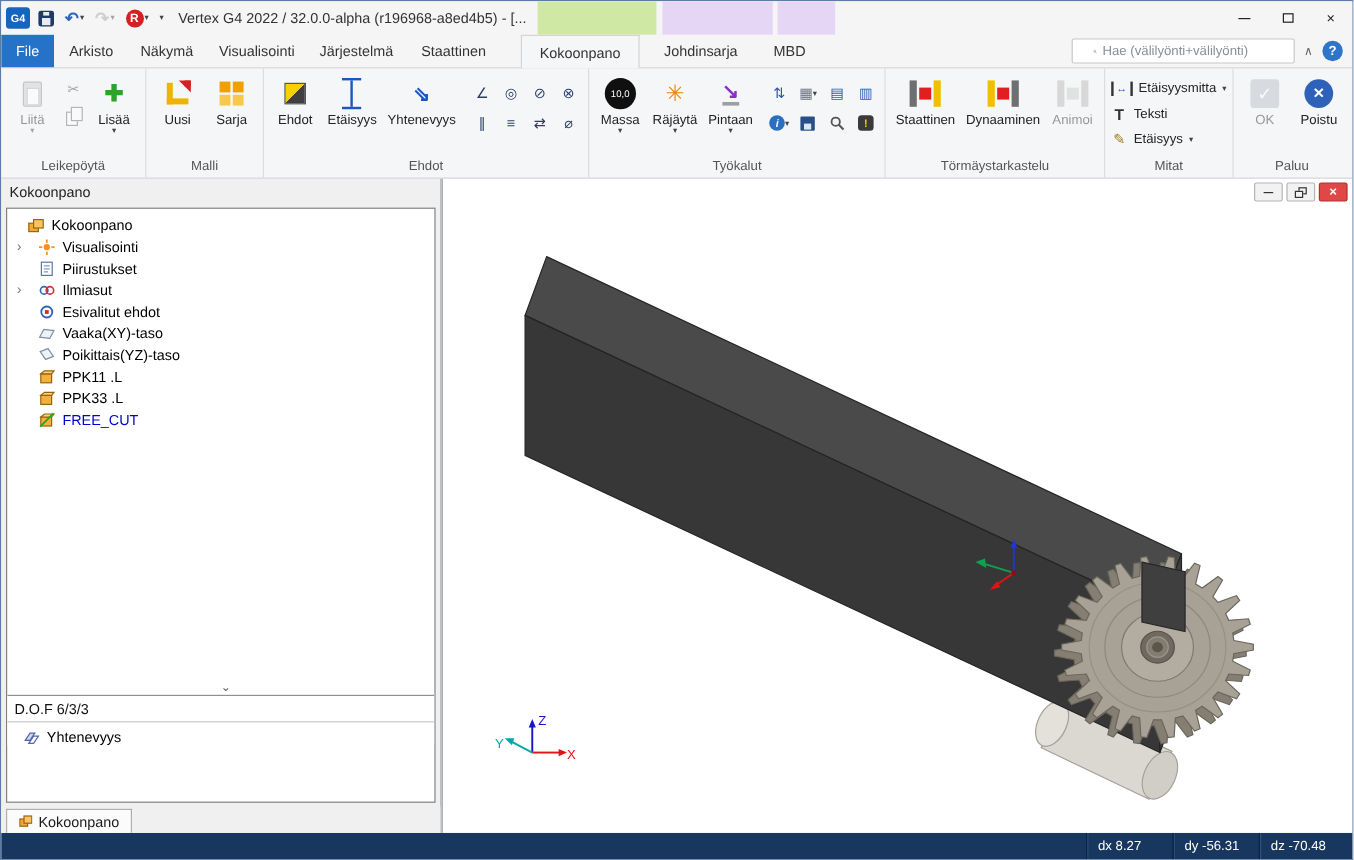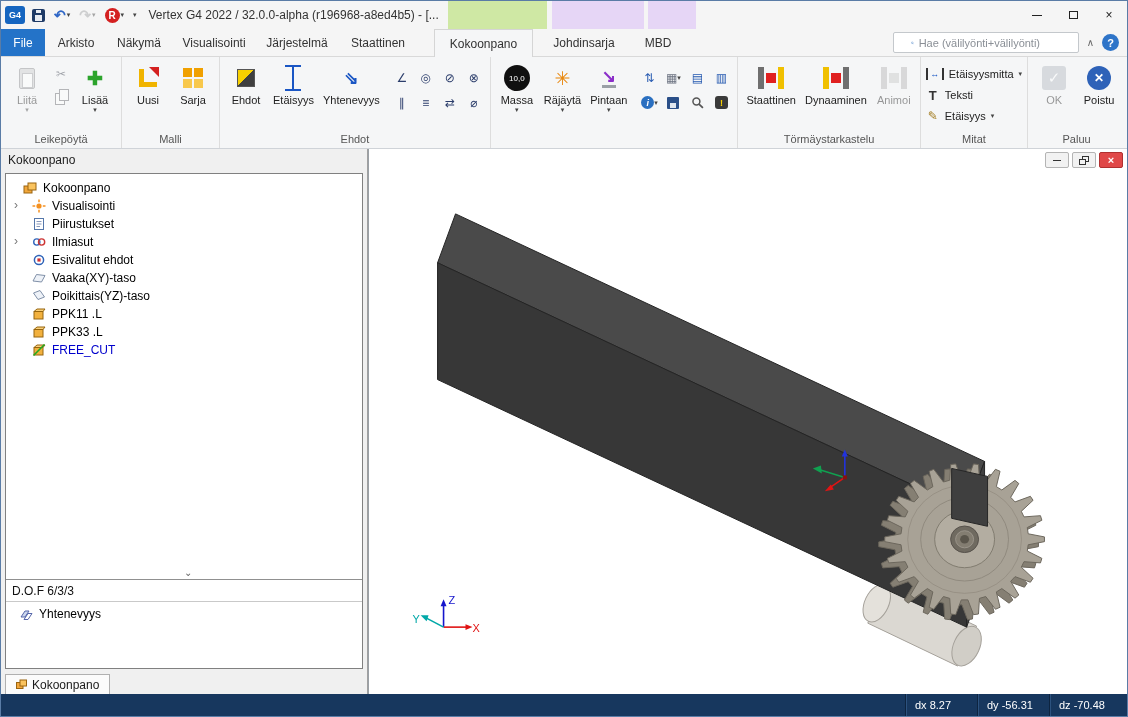--- a/index.html
+++ b/index.html
@@ -346,20 +346,21 @@
               <svg width="13" height="13" viewBox="0 0 12 12">
                 <circle cx="5" cy="5" r="3.2" fill="none" stroke="#555" stroke-width="1.4"></circle>
                 <line x1="7.4" y1="7.4" x2="11" y2="11" stroke="#555" stroke-width="1.6"></line>
               </svg>
             </button>
           <button class="mini">
               <span class="warn-ic">!</span>
             </button>
         </div>
       </div>
+      <div class="rb-label">Työkalut</div>
     </div>
 
     <div class="rb-group">
       <div class="rb-body">
         <button class="bb">
           <span class="ic">
               <span class="coll-ic">
                 <i class="c-bar c-dark"></i>
                 <i class="c-sq"></i>
                 <i class="c-bar c-yel"></i>

